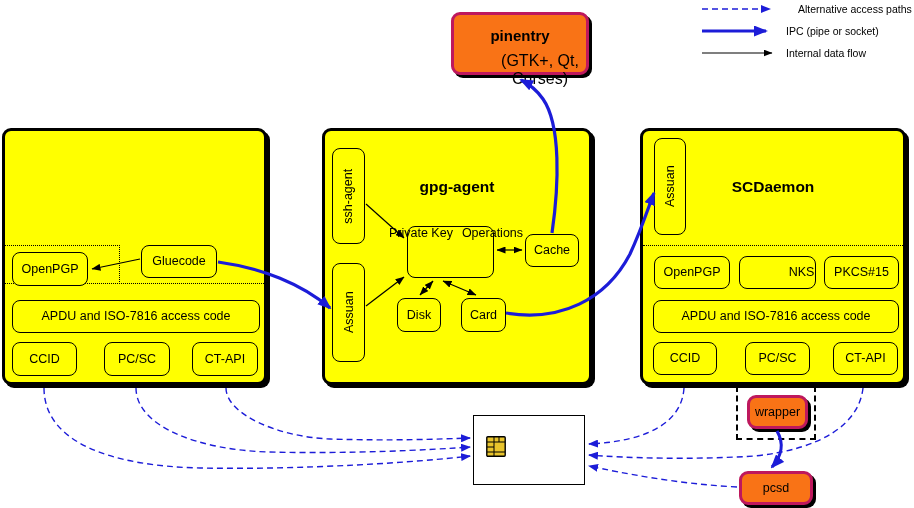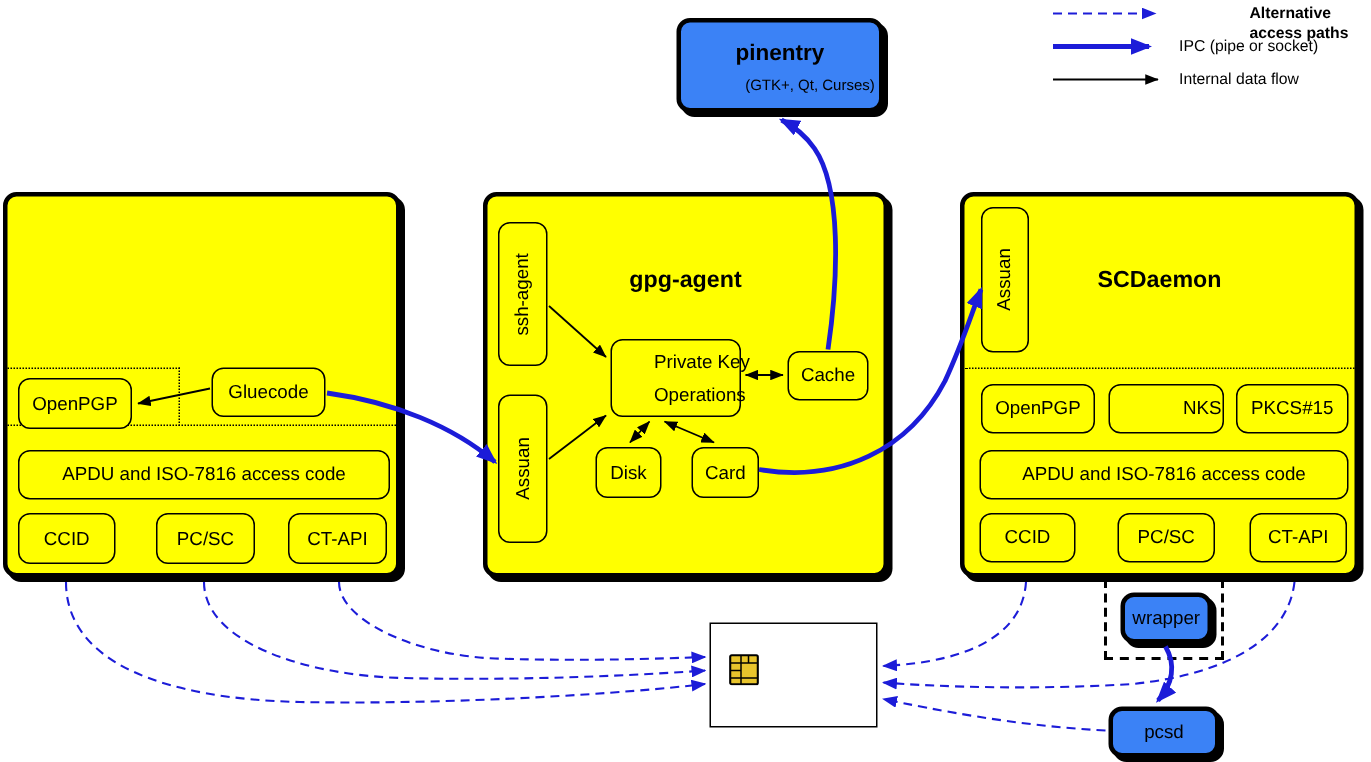--- a/index.html
+++ b/index.html
@@ -11,47 +11,47 @@
     position:absolute; background:#ffff00; border:3px solid #000;
     border-radius:9px; box-shadow:3px 3px 0 #000; box-sizing:border-box;
   }
   .node {
     position:absolute; background:#ffff00; border:1.4px solid #000;
     border-radius:8px; box-sizing:border-box; display:flex;
     align-items:center; justify-content:center; font-size:12.5px;
     line-height:1; white-space:nowrap;
   }
   .heavy {
-    position:absolute; background:#3b82f6; border:3px solid #000000;
+    position:absolute; background:#f97316; border:3px solid #be185d;
     border-radius:9px; box-shadow:3px 3px 0 #000; box-sizing:border-box;
     display:flex; align-items:center; justify-content:center; font-size:12.5px;
   }
   .vnode span { transform:rotate(-90deg); white-space:nowrap; font-size:12.5px; }
   .boxtitle { position:absolute; left:0; right:0; text-align:center;
     font-weight:bold; font-size:15.5px; }
   .dot-h { position:absolute; height:0; border-top:1.6px dotted #000; }
   .dot-v { position:absolute; width:0; border-left:1.6px dotted #000; }
   .dashedrect { position:absolute; border:2.6px dashed #000; box-sizing:border-box; background:transparent; }
   .legend-label { position:absolute; font-size:10.5px; line-height:13px; }
   .pin-title { position:absolute; left:0; right:0; top:12px; text-align:center;
     font-weight:bold; font-size:15px; }
   .pin-sub { position:absolute; left:0; right:0; top:37px; text-align:center;
-    font-size:10px;margin-left:40px; }
-  .pko { flex-direction:column; align-items:flex-start; justify-content:center;
-    padding-left:28px; gap:9px; }
+    font-size:16px;margin-left:40px; }
+  .pko { align-items:flex-start; justify-content:center;
+    padding-left:11px; gap:9px; }
   .smartcard { position:absolute; background:#fff; border:1.6px solid #000; box-sizing:border-box; }
   .chip { position:absolute; }
   #overlay { position:absolute; left:0; top:0; pointer-events:none; }
 </style>
 </head>
 <body>
 
 <div id="canvas">
 
-  <div class="legend-label" style="left:833px; top:3px;font-weight:bold;">Alternative access paths</div>
+  <div class="legend-label" style="left:798px; top:3px;">Alternative access paths</div>
   <div class="legend-label" style="left:786px; top:25px;">IPC (pipe or socket)</div>
   <div class="legend-label" style="left:786px; top:47px;">Internal data flow</div>
 
   <div class="heavy" style="left:451px; top:12px; width:138px; height:63px;">
     <div class="pin-title">pinentry</div>
     <div class="pin-sub">(GTK+, Qt, Curses)</div>
   </div>
 
   <div class="bigbox" style="left:2px; top:128px; width:265px; height:257px;">
     <div class="dot-h" style="left:0; top:114px; width:115px;"></div>

